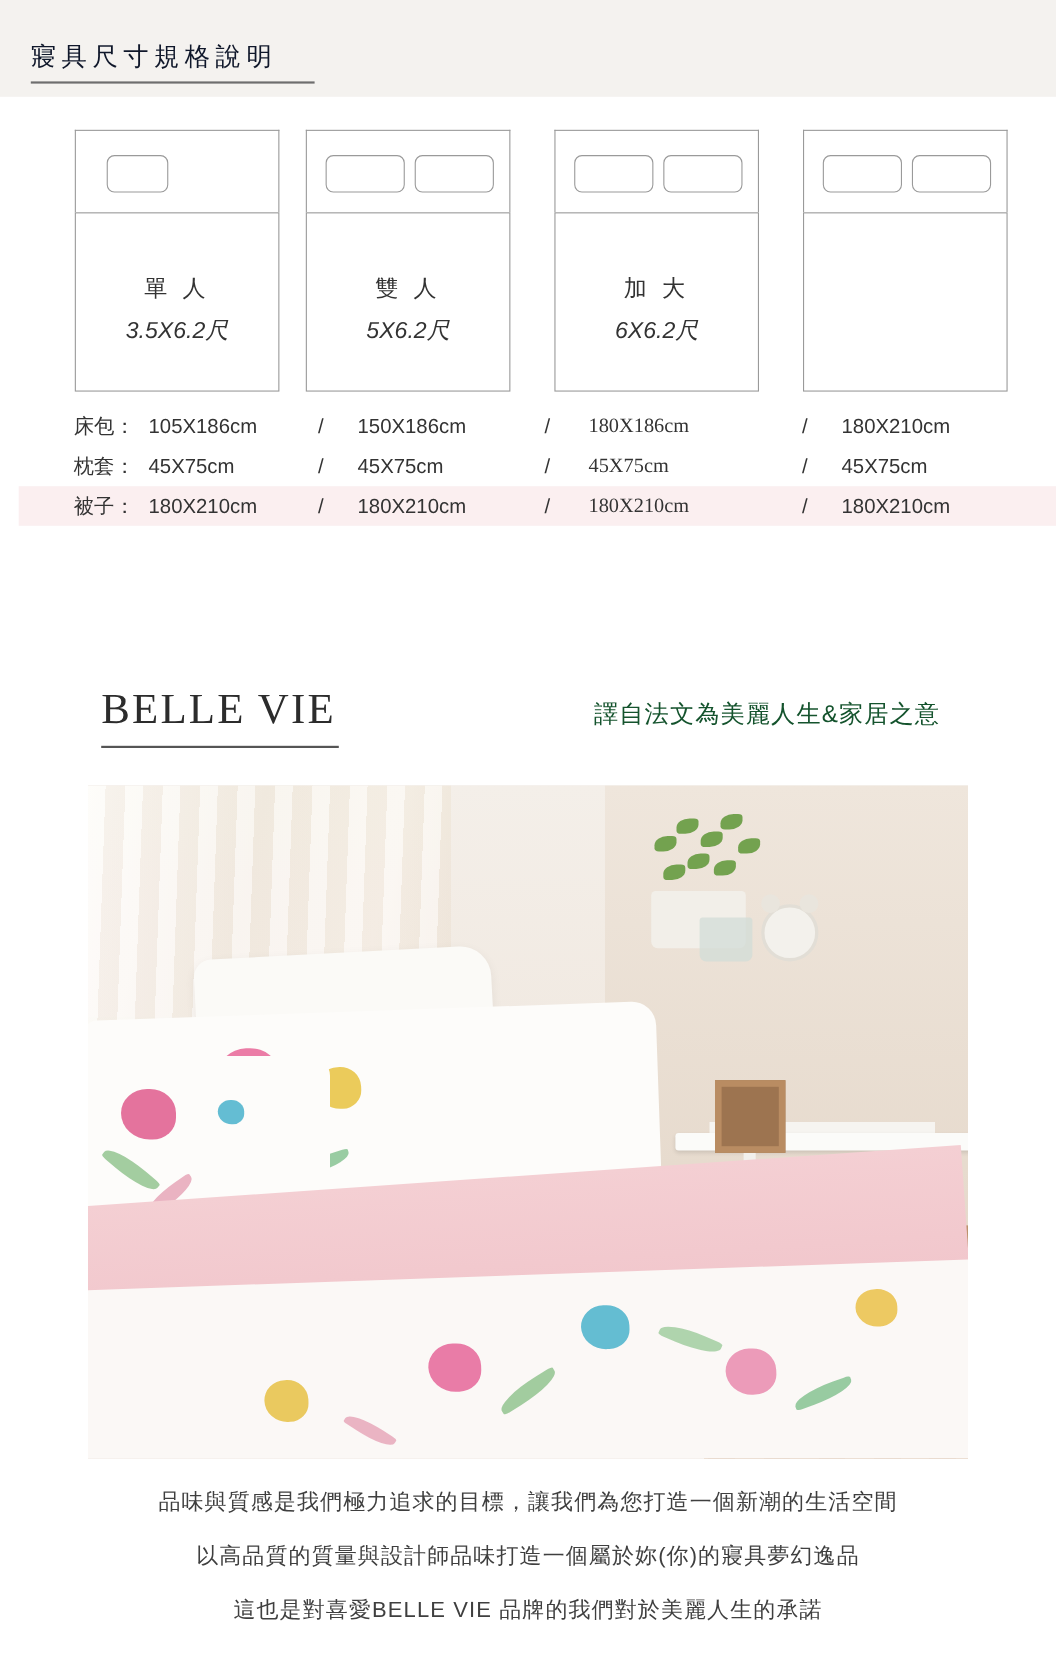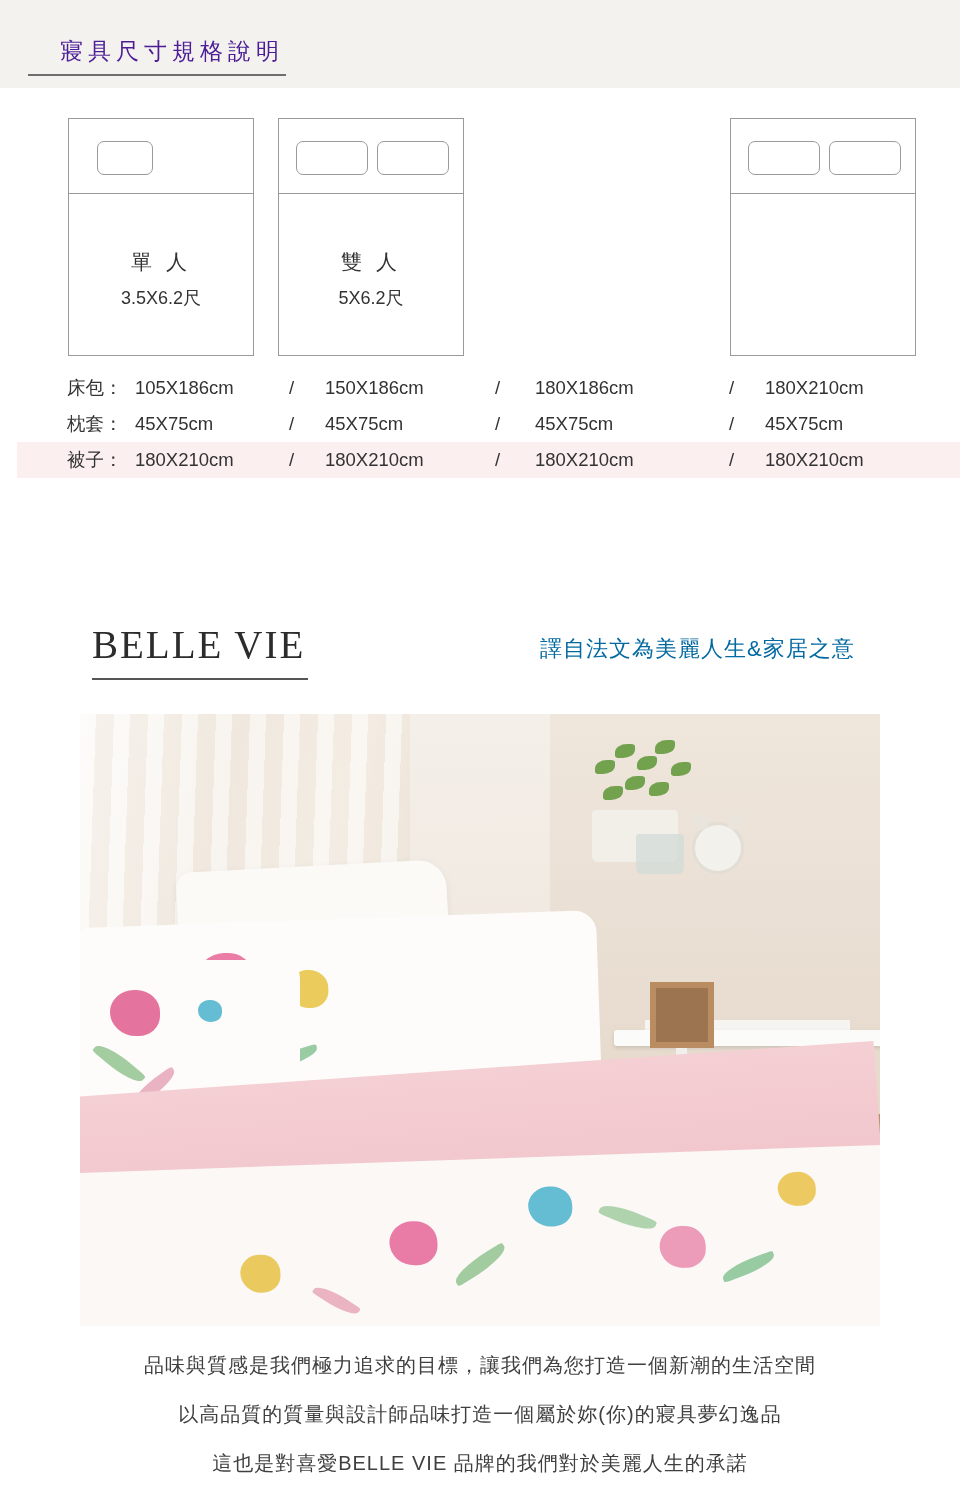--- a/index.html
+++ b/index.html
@@ -24,23 +24,22 @@
     width: 960px;
     height: 88px;
     background: #f4f2ef;
   }
   .header-title {
     position: absolute;
     top: 36px;
     left: 28px;
     font-size: 23px;
     letter-spacing: 5px;
-    color: #4c1d95;
+    color: #0f172a;
     font-family: "Liberation Sans", sans-serif;
-    margin-left: 32px;
   }
   .header-underline {
     position: absolute;
     top: 74px;
     left: 28px;
     width: 258px;
     height: 2px;
     background: #6e6e6e;
   }
 
@@ -88,22 +87,23 @@
     width: 100%;
     text-align: center;
   }
   .bed .label .name {
     font-size: 21px;
     letter-spacing: 4px;
     color: #333;
     margin-bottom: 10px;
   }
   .bed .label .size {
-    font-size: 18px;
+    font-size: 21px;
     color: #333;
+    font-style: italic;
   }
 
   
   .pillow-one { top: 22px; left: 28px; width: 56px; }
   .pillow-left { top: 22px; left: 17px; width: 72px; }
   .pillow-right { top: 22px; left: 98px; width: 72px; }
 
   
   .specs {
     position: absolute;
@@ -126,21 +126,21 @@
     line-height: 36px;
     font-size: 18.5px;
     color: #333;
     white-space: nowrap;
   }
   .c-label { left: 50px; }
   .c-v1 { left: 118px; }
   .c-s1 { left: 272px; }
   .c-v2 { left: 308px; }
   .c-s2 { left: 478px; }
-  .c-v3 { left: 518px; }
+  .c-v3 { left: 518px; font-family: Liberation Serif, serif; }
   .c-s3 { left: 712px; }
   .c-v4 { left: 748px; }
 
   
   .brand {
     position: absolute;
     top: 622px;
     left: 92px;
     font-family: "Liberation Serif", serif;
     font-size: 39px;
@@ -154,21 +154,21 @@
     width: 216px;
     height: 2px;
     background: #555;
   }
   .brand-desc {
     position: absolute;
     top: 634px;
     left: 540px;
     font-size: 22px;
     letter-spacing: 1px;
-    color: #0369a1;
+    color: #14532d;
   }
 
   
   .photo {
     position: absolute;
     top: 714px;
     left: 80px;
     width: 800px;
     height: 612px;
     overflow: hidden;
@@ -380,20 +380,31 @@
       <div class="pillow pillow-left"></div>
       <div class="pillow pillow-right"></div>
     </div>
     <div class="mattress"></div>
     <div class="label" style="top:130px;">
       <div class="name">雙 人</div>
       <div class="size">5X6.2尺</div>
     </div>
   </div>
 
+  <div class="bed" style="left:504px;">
+    <div class="headboard">
+      <div class="pillow pillow-left"></div>
+      <div class="pillow pillow-right"></div>
+    </div>
+    <div class="mattress"></div>
+    <div class="label" style="top:130px;">
+      <div class="name">加 大</div>
+      <div class="size">6X6.2尺</div>
+    </div>
+  </div>
 
   <div class="bed" style="left:730px;">
     <div class="headboard">
       <div class="pillow pillow-left"></div>
       <div class="pillow pillow-right"></div>
     </div>
     <div class="mattress"></div>
   </div>
 
 </div>

